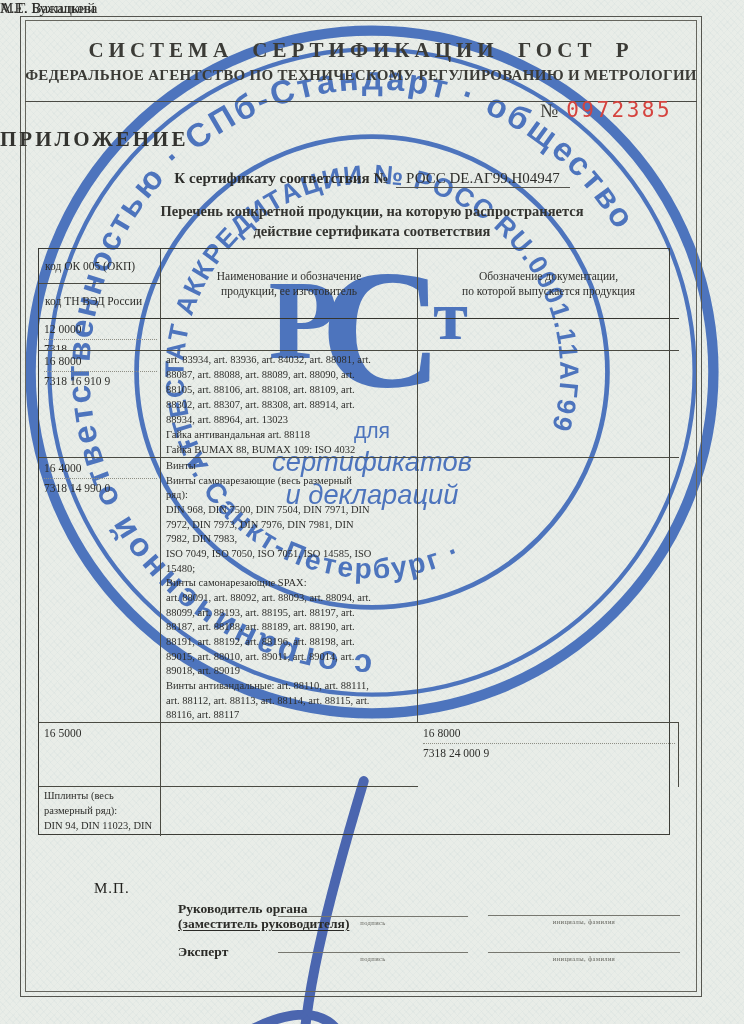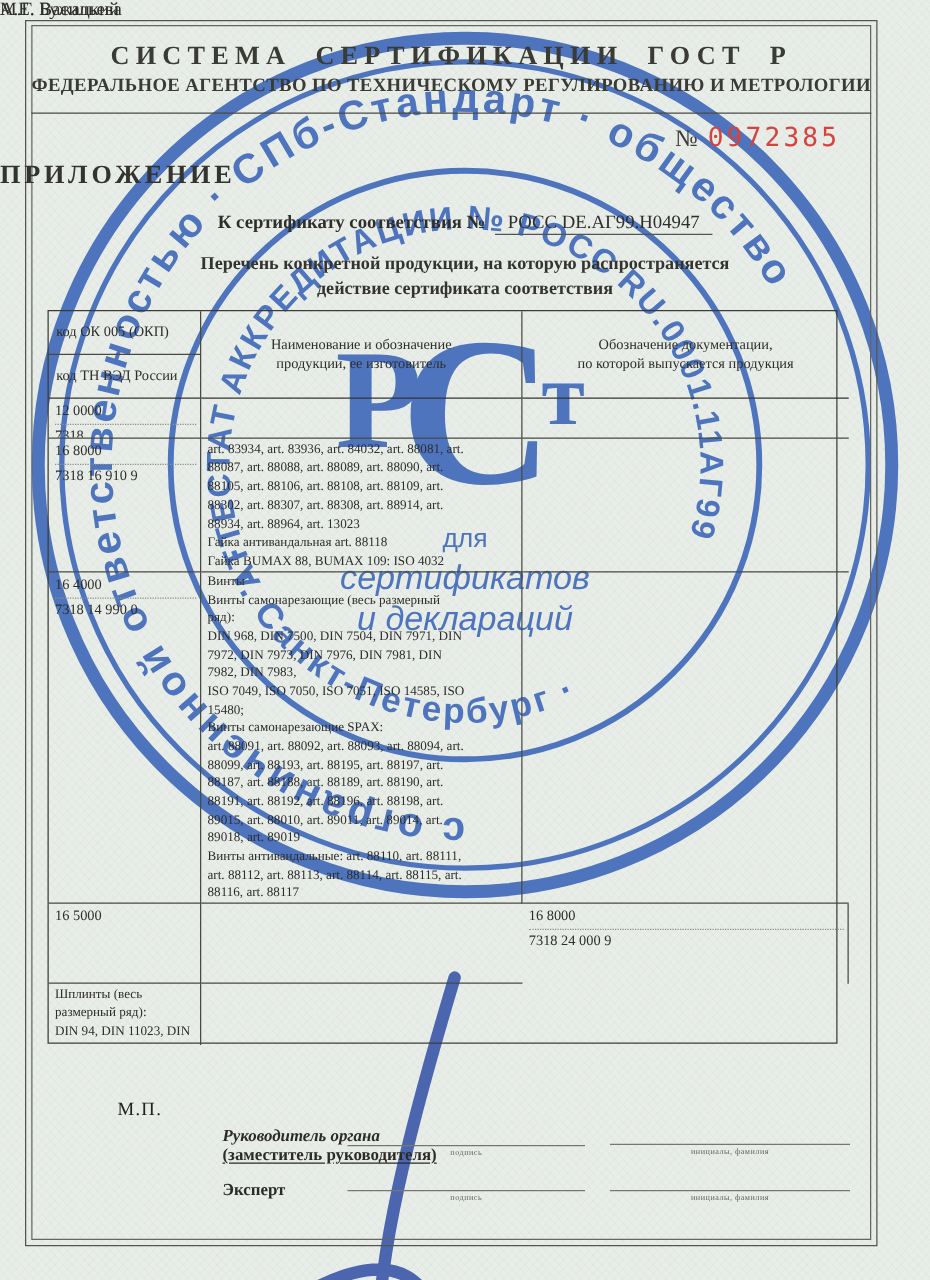--- a/index.html
+++ b/index.html
@@ -7,21 +7,21 @@
   .page {
     position:relative; width:744px; height:1024px; margin:0 auto;
     background-color:#e9ede8; overflow:hidden; color:#2e2e2b;
     background-image:
       repeating-linear-gradient(47deg, rgba(130,165,178,0.06) 0 1px, transparent 1px 5px),
       repeating-linear-gradient(-47deg, rgba(130,165,178,0.05) 0 1px, transparent 1px 5px);
   }
   .frame-outer { position:absolute; left:20px; top:16px; width:682px; height:981px; border:1.2px solid #55554f; }
   .frame-inner { position:absolute; left:25px; top:20px; width:672px; height:972px; border:1px solid #66665e; }
   .header-box {
-    position:absolute; left:25px; top:20px; width:672px; height:71px;
+    position:absolute; left:25px; top:20px; width:672px; height:82px;
     border-bottom:1.6px solid #4a4a44; display:flex; flex-direction:column;
     align-items:center; justify-content:center; gap:4px;
   }
   .header-line1 { font-size:21px; font-weight:bold; letter-spacing:5px; word-spacing:9px; color:#3b3b36; }
   .header-line2 { font-size:15px; font-weight:bold; letter-spacing:0.3px; color:#3b3b36; }
   .serial { position:absolute; left:540px; top:98px; display:flex; align-items:baseline; gap:8px; }
   .serial-prefix { font-size:19px; color:#3c3c38; }
   .serial-number { font-family:"DejaVu Sans Mono", monospace; font-size:21px; letter-spacing:2.5px; color:#d5433e; }
   .doc-title { position:absolute; left:0; top:127px; width:744px; text-align:left;
     font-size:21px; font-weight:bold; letter-spacing:3px; color:#33332f; }
@@ -45,21 +45,21 @@
   .headcenter { display:flex; align-items:center; justify-content:center; text-align:center;
     line-height:15px; white-space:pre-line; }
   .codecell { padding:3px 3px 0 5px; font-size:11.5px; line-height:14px; }
   .code1 { display:block; padding-bottom:3px; }
   .code1.dotted { border-bottom:1px dotted #8f8f85; margin-bottom:2px; }
   .contentcell { padding:1px 3px 0 5px; line-height:15px; white-space:pre-line; font-size:10.5px; }
   .contentcell.tight { line-height:14.65px; }
 
   .mp-mark { position:absolute; left:94px; top:880px; font-size:15px; letter-spacing:1px; color:#22221f; z-index:3; }
   .sig-role { position:absolute; left:178px; font-size:13.5px; font-weight:bold; color:#2b2b27; }
-  .role1a { top:901px;font-style:italic; }
+  .role1a { top:901px; }
   .role1b { top:916px; text-decoration:underline; text-underline-offset:2px; }
   .role2 { top:944px; }
   .sig-line { position:absolute; border-top:1px solid #77776f; }
   .line-sign1 { left:278px; top:916px; width:190px; }
   .line-sign2 { left:278px; top:952px; width:190px; }
   .line-name1 { left:488px; top:915px; width:192px; }
   .line-name2 { left:488px; top:952px; width:192px; }
   .sig-sublabel { position:absolute; font-size:6.5px; color:#63635c; letter-spacing:0.4px; text-align:center; }
   .lbl-sign1 { left:278px; top:919px; width:190px; }
   .lbl-sign2 { left:278px; top:955px; width:190px; }

